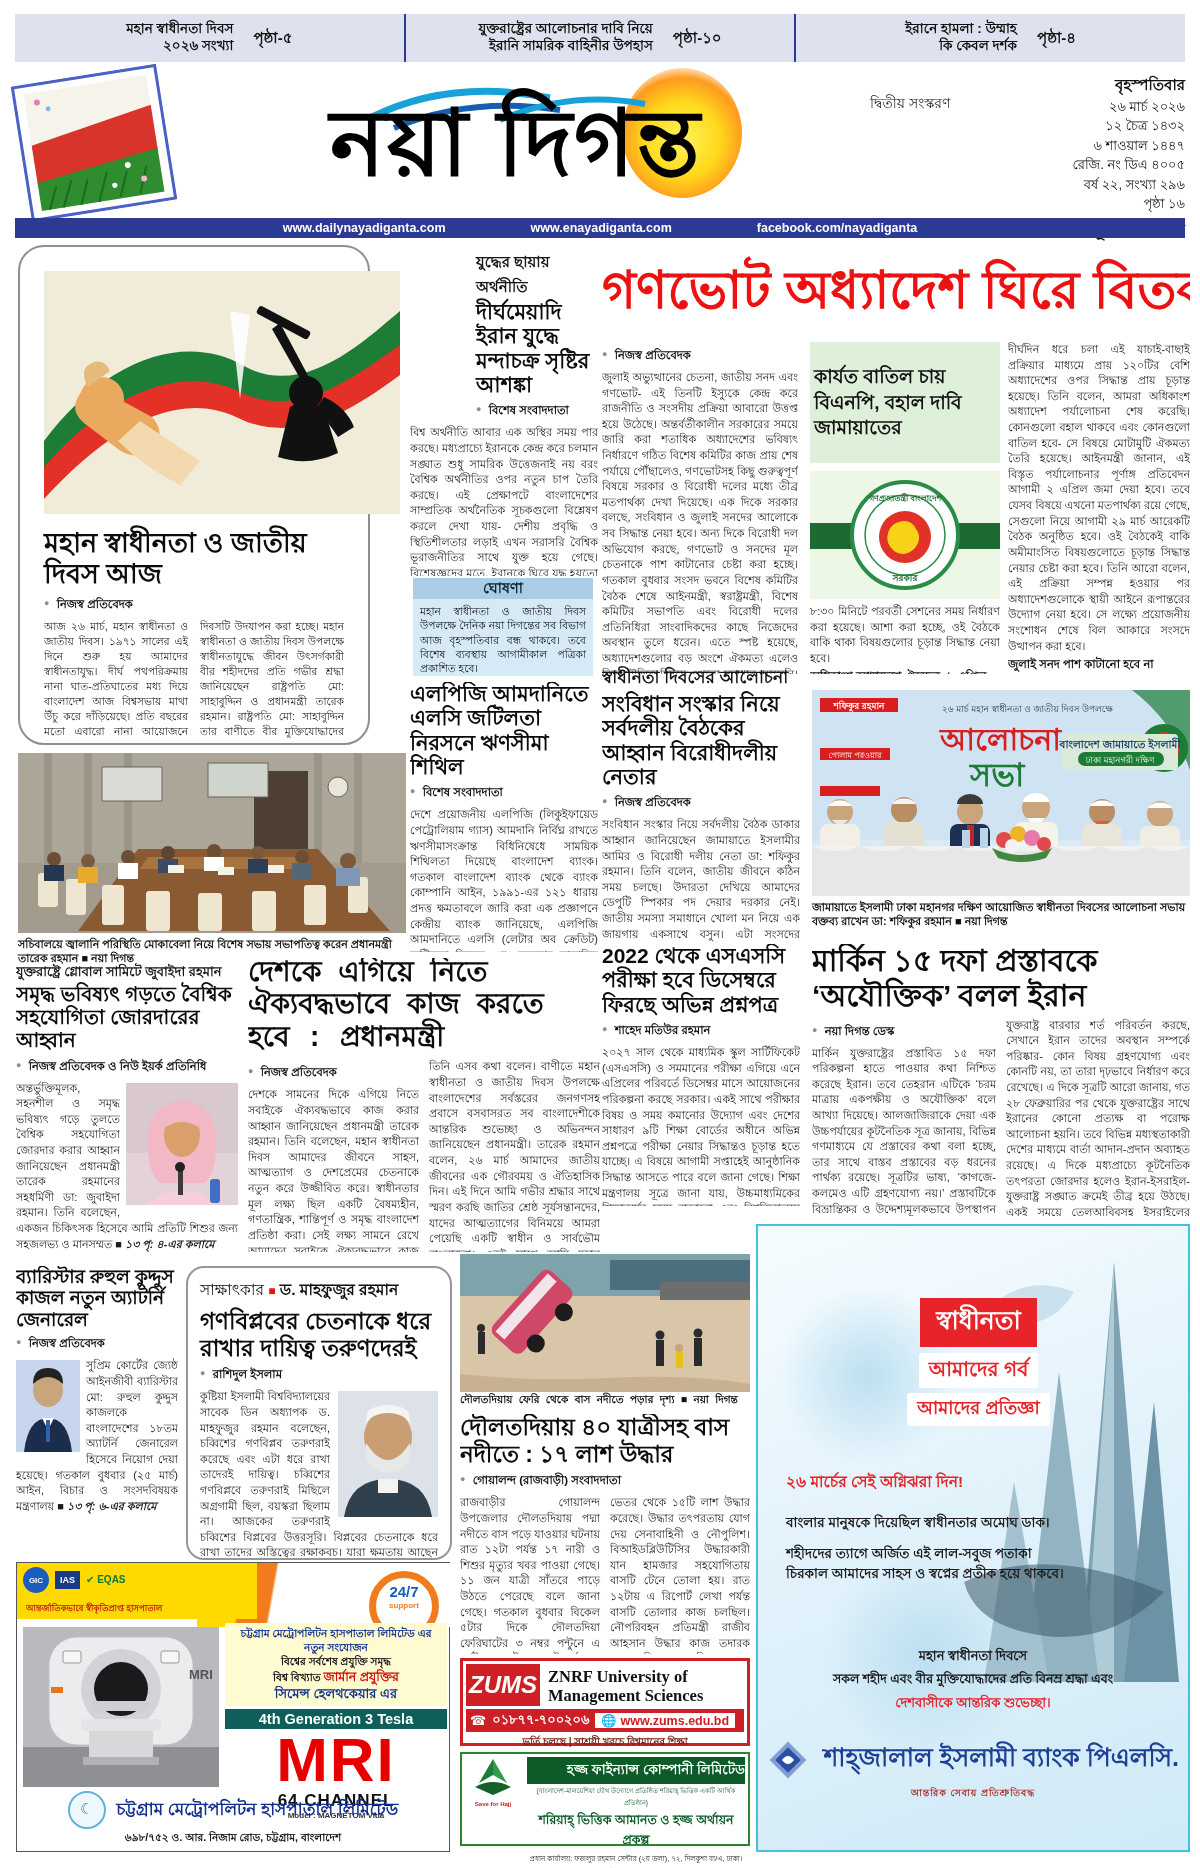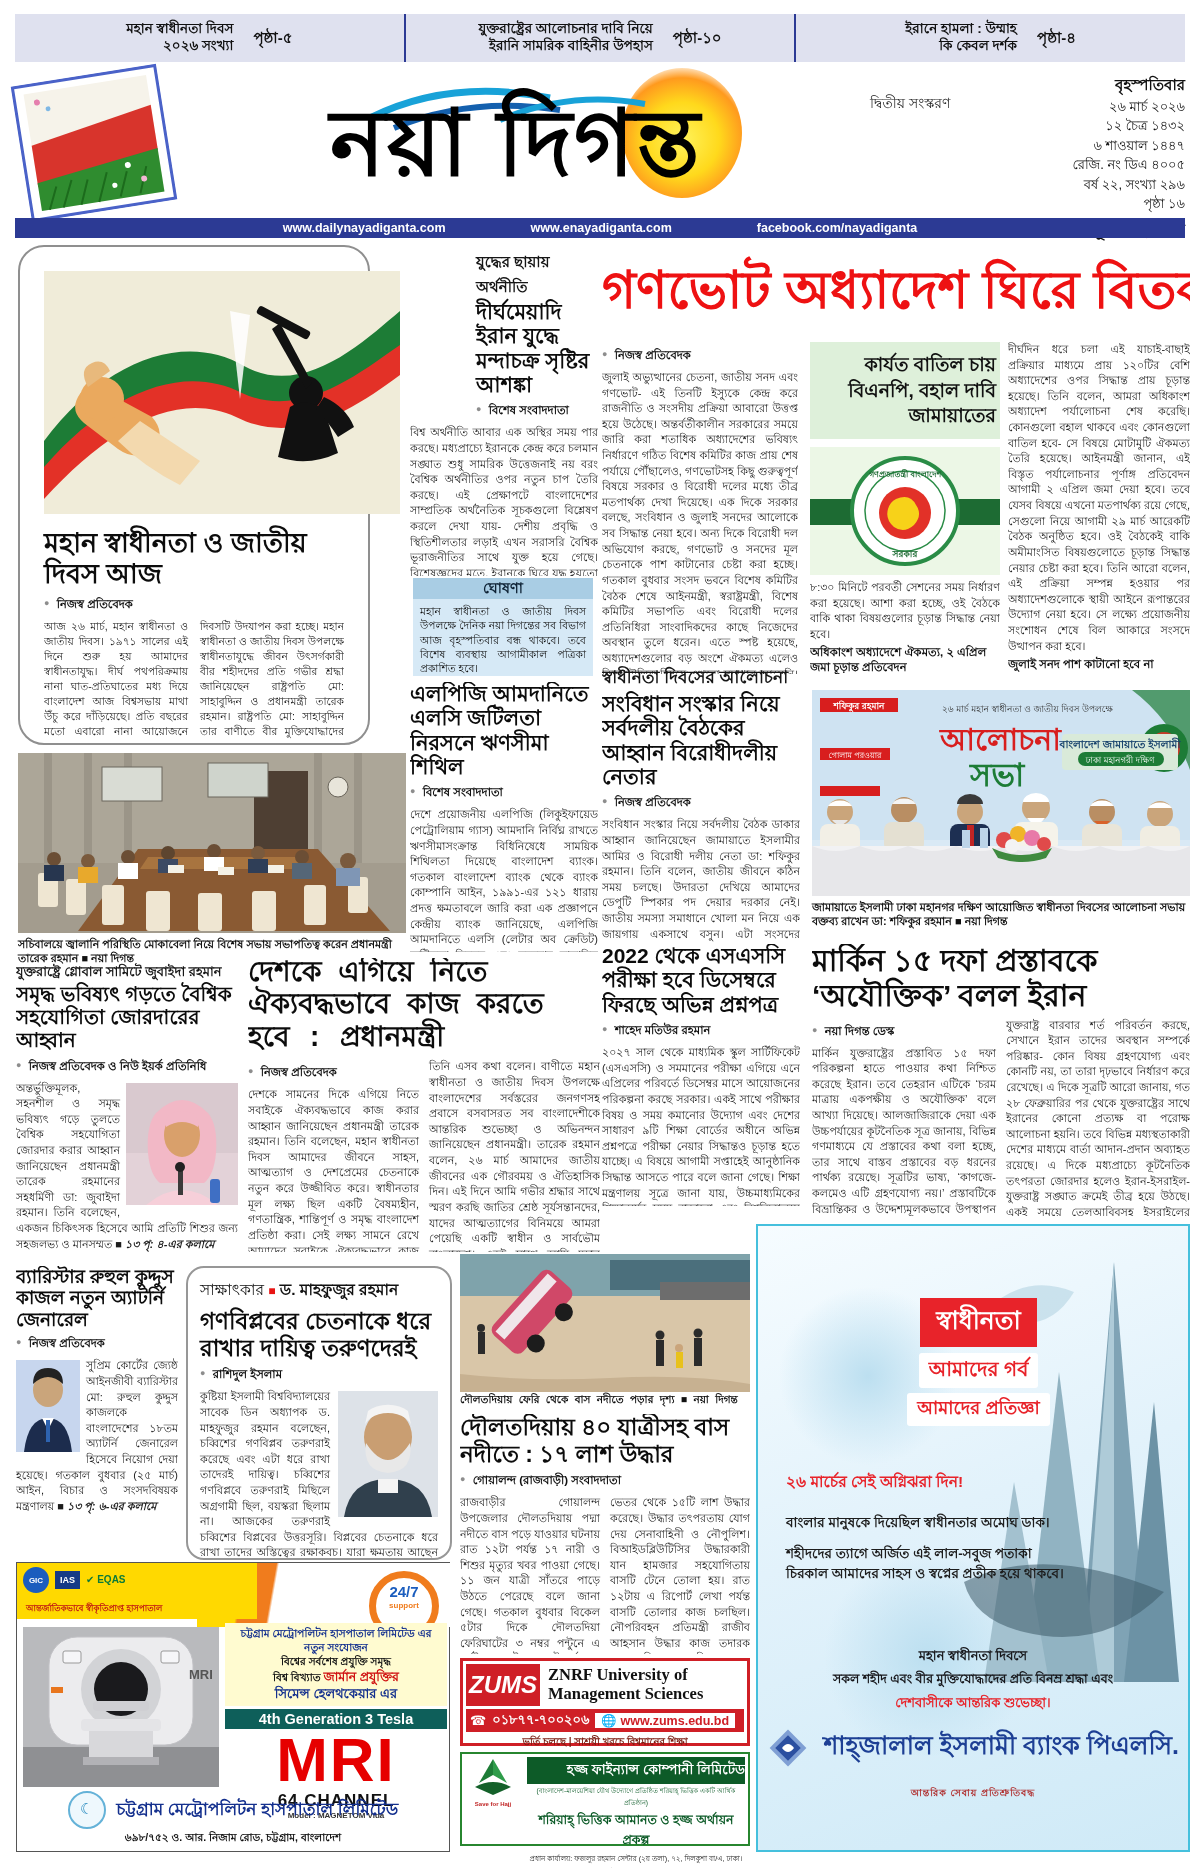--- a/index.html
+++ b/index.html
@@ -46,21 +46,21 @@
   .eco .byline{padding-left:66px;}
   
   .ann{left:413px;top:578px;width:180px;height:98px;background:#d6e9f6;}
   .annhead{background:#a9cde4;height:21px;text-align:center;font-weight:800;font-size:14.5px;line-height:21px;color:#0e2235;}
   .annbody{padding:5px 7px;font-size:10.6px;line-height:1.35;text-align:justify;}
   
   .mainred{left:602px;top:250px;width:588px;height:86px;color:#ee1112;font-size:52px;font-weight:800;text-align:center;white-space:nowrap;overflow:hidden;}
   .mcol1{left:602px;top:342px;width:196px;height:332px;}
   .mcol2{left:810px;top:342px;width:190px;height:332px;}
   .mcol3{left:1008px;top:342px;width:182px;height:332px;}
-  .greenbox{background:#def0da;text-align:right;font-weight:800;font-size:19px;line-height:1.35;padding:10px 4px;}
+  .greenbox{background:#def0da;text-align:left;font-weight:800;font-size:19px;line-height:1.35;padding:22px 4px;}
   .sealwrap{background:#ecf7e6;margin-top:8px;height:128px;display:flex;align-items:center;justify-content:center;position:relative;}
   .sealband{position:absolute;left:0;top:52px;width:100%;height:26px;background:#1d6b33;}
   .subhead{font-weight:800;font-size:11.5px;line-height:1.3;margin:3px 0;}
   
   .cabphoto{left:18px;top:753px;width:388px;height:180px;}
   .cabcap{left:18px;top:937px;width:388px;}
   
   .lpg{left:410px;top:682px;width:188px;height:270px;}
   .lpg .hl{font-size:21px;}
   
@@ -98,21 +98,21 @@
   .intv .hl{font-size:23px;text-align:left;margin-top:4px;}
   .intvphoto{float:right;width:100px;height:126px;margin:2px 0 4px 8px;}
   
   .busphoto{left:460px;top:1254px;width:290px;height:138px;}
   .buscap{left:460px;top:1394px;width:290px;font-size:10.5px;font-family:Liberation Mono, monospace;}
   .bus{left:460px;top:1414px;width:290px;height:240px;}
   .bus .hl{font-size:23px;}
   .busbody{columns:2;column-gap:10px;}
   
   .zums{left:460px;top:1658px;width:290px;height:88px;border:3px solid #cf1f26;box-sizing:border-box;padding:3px;}
-  .zrow1{display:flex;gap:8px;align-items:center;}
+  .zrow1{display:flex;gap:8px;align-items:flex-end;}
   .zbox{background:#cf1f26;color:#fff;font-weight:800;font-size:24px;width:74px;height:42px;display:flex;align-items:center;justify-content:center;font-style:italic;}
   .zname{font-family:"Liberation Serif","DejaVu Serif",serif;font-weight:700;font-size:16.5px;line-height:1.15;}
   .zrow2{margin-top:3px;background:#cf1f26;color:#fff;display:flex;align-items:center;gap:6px;font-weight:800;font-size:13px;padding:1px 4px;}
   .zweb{background:#fff;color:#cf1f26;padding:0 6px;font-size:12.5px;}
   .zrow3{text-align:center;font-size:10px;font-weight:700;color:#7a1d12;margin-top:2px;}
   
   .hajj{left:460px;top:1752px;width:290px;height:94px;border:2px solid #27862f;box-sizing:border-box;padding:3px;display:flex;gap:6px;}
   .hlogo{width:56px;flex:none;text-align:center;}
   .hright{flex:1;text-align:center;}
   .htitle{background:#0d5b28;color:#fff;font-weight:800;font-size:13.5px;padding:2px 0;text-align:right;}
@@ -153,21 +153,21 @@
   .bt1{display:inline-block;background:#e8232a;color:#fff;font-size:25px;font-weight:800;padding:3px 16px;}
   .bt2{display:inline-block;background:#fff;color:#e8232a;font-size:20px;font-weight:800;padding:1px 10px;margin-top:6px;border-radius:3px;}
   .bt3{display:inline-block;background:#fff;color:#e8232a;font-size:18px;font-weight:800;padding:1px 10px;margin-top:5px;border-radius:3px;}
   .bhead{position:absolute;left:28px;top:244px;color:#e8232a;font-size:15.5px;font-weight:800;}
   .bp1{position:absolute;left:28px;top:286px;font-size:13.5px;font-weight:700;color:#1d1d1d;}
   .bp2{position:absolute;left:28px;top:318px;font-size:13.5px;font-weight:700;color:#1d1d1d;line-height:1.5;}
   .bgreet{position:absolute;left:0;top:420px;width:100%;text-align:center;font-weight:700;color:#16161a;}
   .bg1{font-size:13px;}
   .bg2{font-size:12.5px;margin-top:3px;}
   .bg3{font-size:13px;color:#e8232a;margin-top:3px;font-weight:800;}
-  .bankrow{position:absolute;left:0;top:500px;width:100%;text-align:center;}
+  .bankrow{position:absolute;left:0;top:512px;width:100%;text-align:center;}
   .bankname{display:inline-block;color:#1d3f94;font-size:25px;font-weight:800;vertical-align:middle;margin-left:10px;}
   .banktag{position:absolute;left:0;top:560px;width:100%;text-align:center;font-size:9.5px;color:#b03333;letter-spacing:1px;font-weight:700;}
 </style>
 </head>
 <body>
 
 <div id="page">
 
   <div class="abs teaserbar">
     <div class="teaser">

